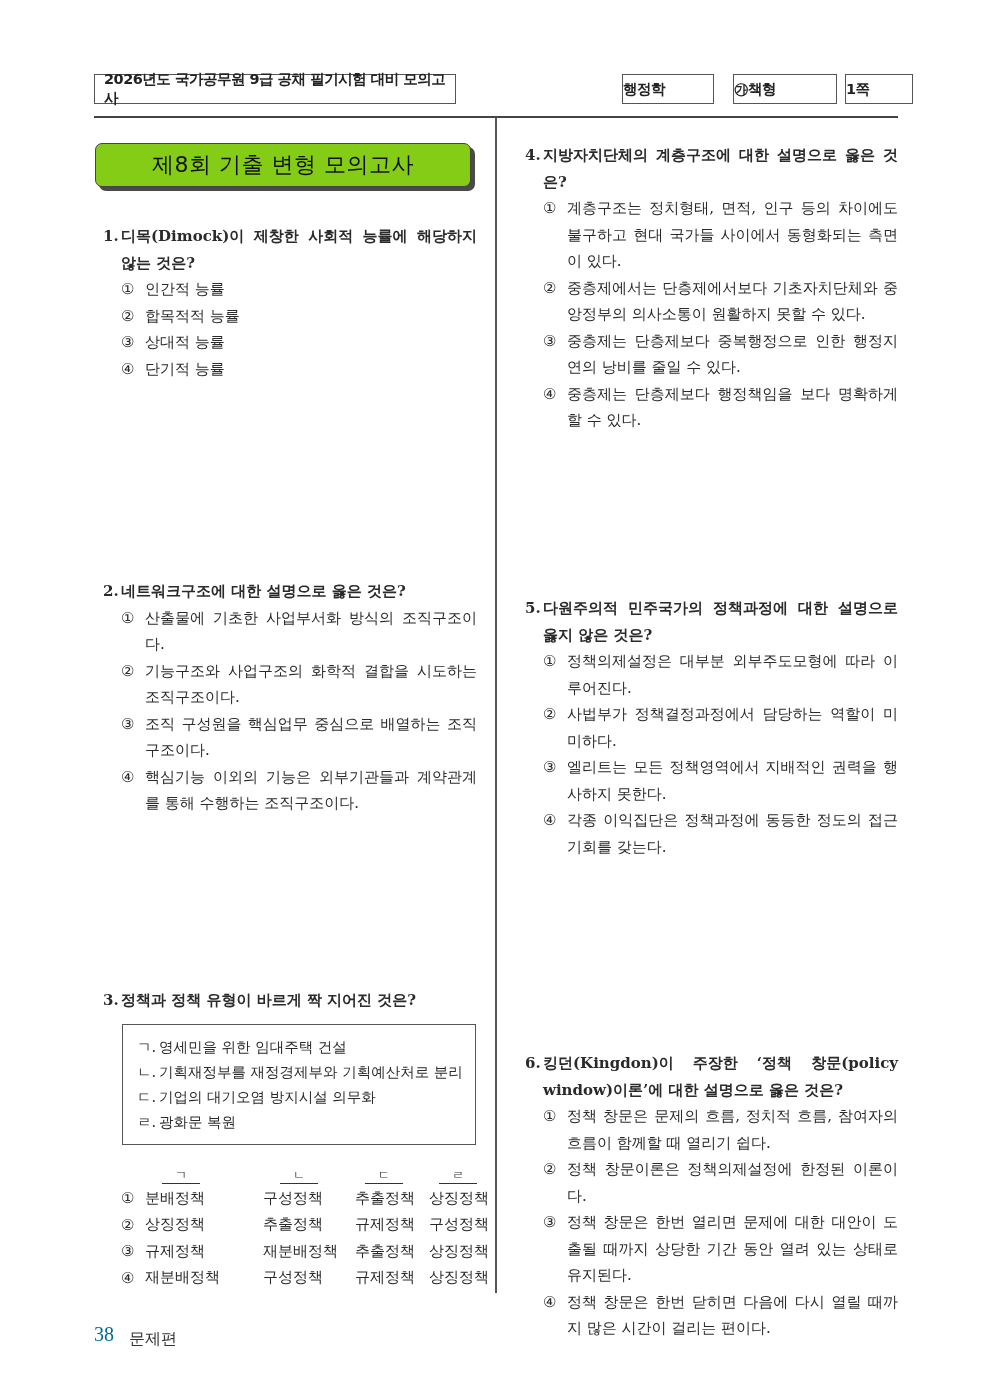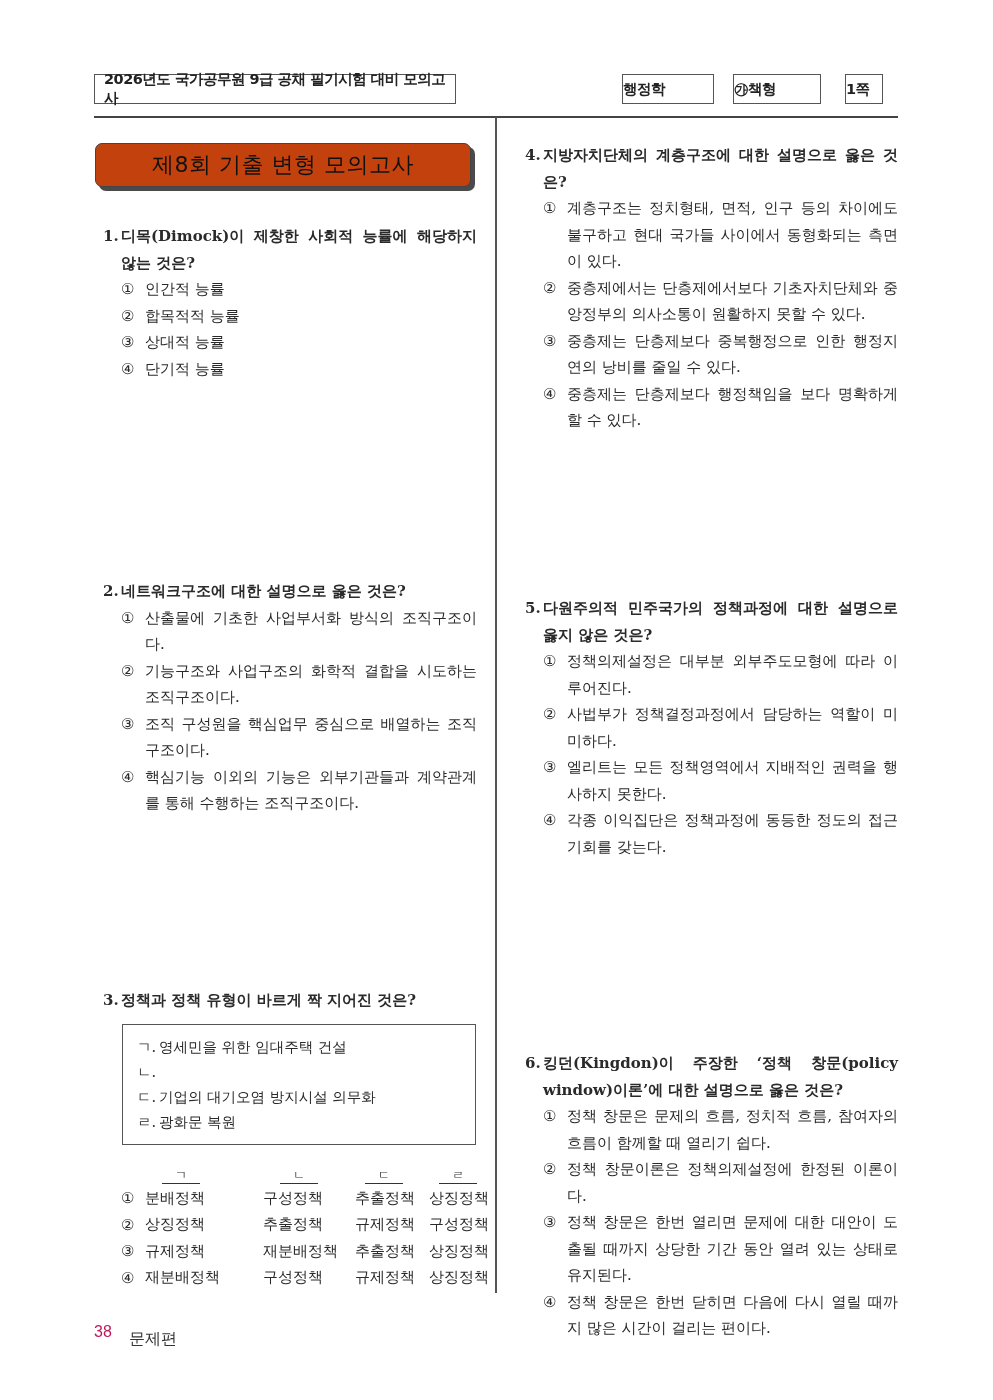--- a/index.html
+++ b/index.html
@@ -4,28 +4,28 @@
 <style>
   * { box-sizing: border-box; margin: 0; padding: 0; }
   html, body { width: 993px; height: 1400px; background: #ffffff; }
   body { position: relative; font-family: "DejaVu Serif", "Liberation Serif", serif; color: #222; overflow: hidden; }
 
   .hdr-box { position: absolute; top: 74px; height: 30px; border: 1.5px solid #555; background: #fff;
     font-family: "DejaVu Sans", "Liberation Sans", sans-serif; font-weight: bold; font-size: 14.5px; color: #222;
     display: flex; align-items: center; letter-spacing: -0.5px; }
   #hdr-title { left: 94px; width: 362px; justify-content: center; padding-left: 9px; }
   #hdr-subject { left: 622px; width: 92px; }
-  #hdr-booklet { left: 733px; width: 88px; }
-  #hdr-page { left: 845px; width: 38px; }
+  #hdr-booklet { left: 733px; width: 104px; }
+  #hdr-page { left: 845px; width: 68px; }
 
   .hrule { position: absolute; left: 94px; top: 116px; width: 804px; height: 2px; background: #444; }
   .vrule { position: absolute; left: 495px; top: 117px; width: 2px; height: 1176px; background: #555; }
 
   .title-box { position: absolute; left: 95px; top: 143px; width: 376px; height: 44px; border: 1.5px solid #444;
-    border-radius: 7px; background: #c2410c; box-shadow: 4px 4px 0 #4a4a4a;
+    border-radius: 7px; background: #84cc16; box-shadow: 4px 4px 0 #4a4a4a;
     display: flex; align-items: center; justify-content: center;
     font-family: "DejaVu Sans", "Liberation Sans", sans-serif; font-size: 22px; color: #111; letter-spacing: 0.5px; }
 
   .q { position: absolute; font-size: 15px; line-height: 26.5px; color: #2a2a2a; }
   .q-stem { display: flex; }
   .q-num { font-weight: bold; width: 18px; flex: none; }
   .q-text { flex: 1; text-align: justify; font-weight: bold; }
   .opts { margin-left: 18px; }
   .opt { display: flex; }
   .opt-mark { width: 24px; flex: none; }
@@ -47,22 +47,22 @@
   .ans-head, .ans-row { display: flex; height: 26.5px; align-items: center; }
   .ans-row .c0 { width: 24px; }
   .c1 { width: 118px; } .c2 { width: 92px; } .c3 { width: 74px; } .c4 { width: 74px; }
   .c1, .c2, .c3, .c4 { white-space: nowrap; }
   .ans-head { padding-left: 24px; height: 22px; }
   .ans-head span { display: inline-block; text-align: center; }
   .ans-head .h1 { width: 72px; } .ans-head .h1 .u, .ans-head .h2 .u, .ans-head .h3 .u, .ans-head .h4 .u { display:inline-block; border-bottom: 1.5px solid #333; padding: 0 13px; font-size: 12px; line-height: 16px; }
   .ans-head .gap1 { width: 46px; } .ans-head .h2 { width: 72px; } .ans-head .gap2 { width: 20px; }
   .ans-head .h3 { width: 58px; } .ans-head .gap3 { width: 16px; } .ans-head .h4 { width: 58px; }
 
-  .footer-num { position: absolute; left: 94px; top: 1323px; font-family: Liberation Sans, sans-serif;
-    font-size: 16px; color: #be185d; }
+  .footer-num { position: absolute; left: 94px; top: 1323px; font-family: Liberation Serif, serif;
+    font-size: 20px; color: #0369a1; }
   .footer-label { position: absolute; left: 129px; top: 1329px; font-family: "DejaVu Sans", "Liberation Sans", sans-serif;
     font-size: 16px; color: #333; }
 </style>
 </head>
 <body>
 
 <div class="hdr-box" id="hdr-title">
   <span>2026년도 국가공무원 9급 공채 필기시험 대비 모의고사</span>
 </div>
 <div class="hdr-box" id="hdr-subject">
@@ -138,20 +138,21 @@
     <span class="q-text">정책과 정책 유형이 바르게 짝 지어진 것은?</span>
   </div>
 </div>
 <div class="bogi">
   <div class="bogi-item">
       <span class="bogi-key">ㄱ.</span>
       <span>영세민을 위한 임대주택 건설</span>
     </div>
   <div class="bogi-item">
       <span class="bogi-key">ㄴ.</span>
+      <span>기획재정부를 재정경제부와 기획예산처로 분리</span>
     </div>
   <div class="bogi-item">
       <span class="bogi-key">ㄷ.</span>
       <span>기업의 대기오염 방지시설 의무화</span>
     </div>
   <div class="bogi-item">
       <span class="bogi-key">ㄹ.</span>
       <span>광화문 복원</span>
     </div>
 </div>

